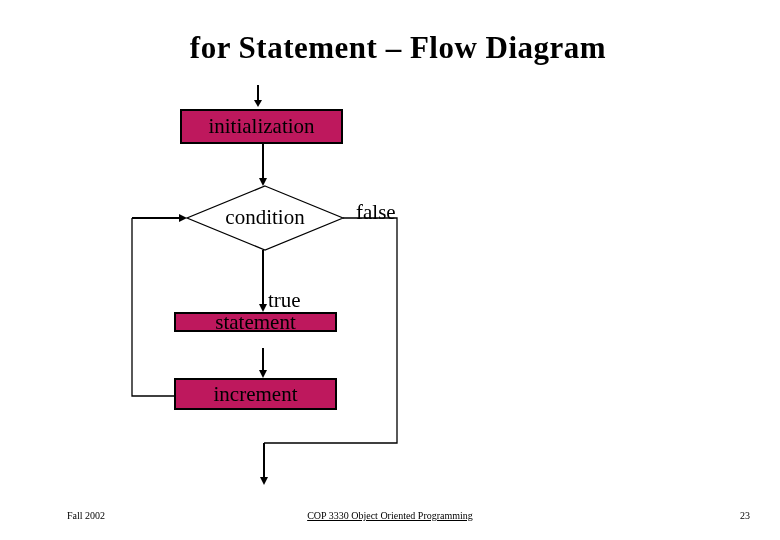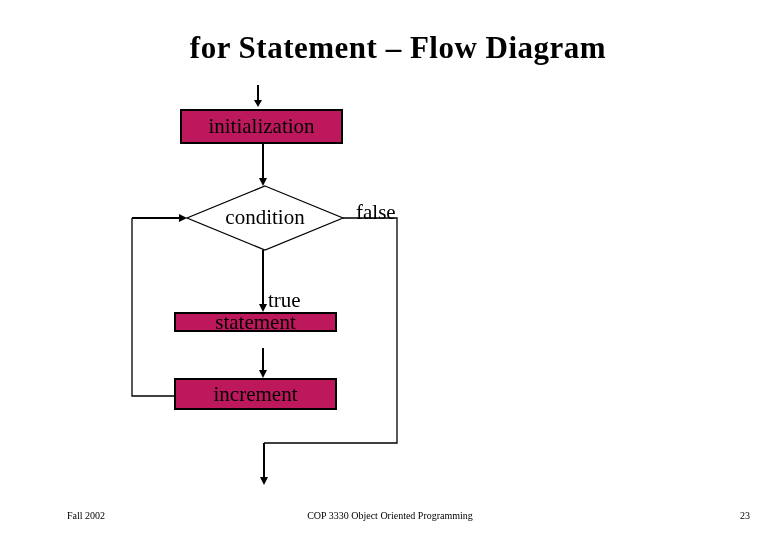--- a/index.html
+++ b/index.html
@@ -41,21 +41,21 @@
   }
   .edge-label{
     position:absolute;font-size:21px;color:#000;margin-top:7px;
   }
   .label-false{left:356px;top:193px;}
   .label-true{left:268px;top:281px;}
   .footer-text{
     position:absolute;top:510px;font-size:10px;color:#000;
   }
   .footer-date{left:38px;margin-left:29px;}
-  .footer-course{left:0;width:780px;text-align:center;}
+  .footer-course{left:0;width:780px;text-align:center;text-decoration:underline;}
   .footer-page{right:30px;}
 </style>
 </head>
 <body>
 
 <div class="slide">
 
   <div class="slide-title">for Statement – Flow Diagram</div>
 
   <svg class="flow-svg" viewBox="0 0 780 540" xmlns="http://www.w3.org/2000/svg">

